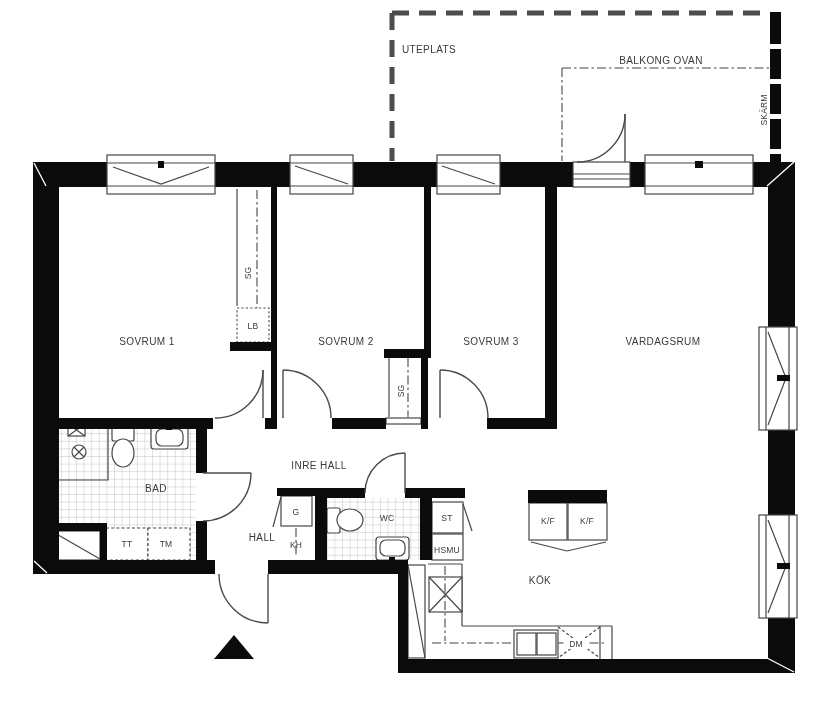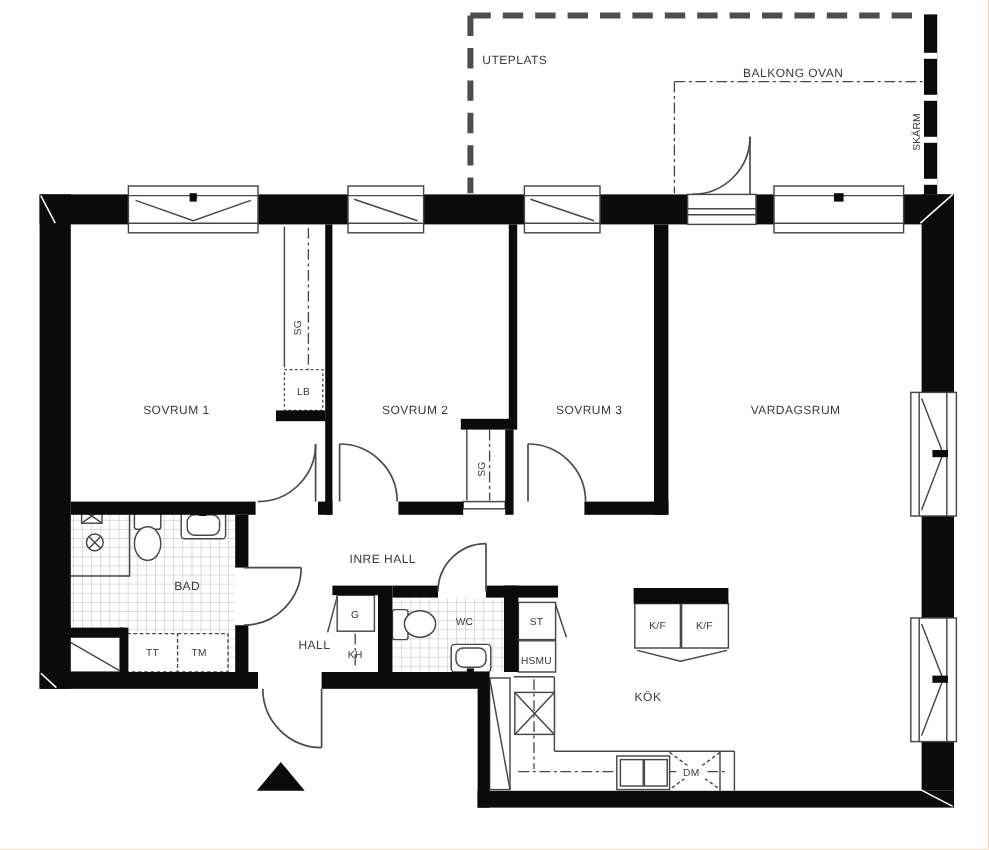--- a/index.html
+++ b/index.html
@@ -1,16 +1,16 @@
 <!DOCTYPE html>
 <html><head>
 <meta charset="utf-8">
 <style>
   html,body{margin:0;padding:0;background:#ffffff;}
-  .stage{position:relative;width:824px;height:708px;background:#f97316;overflow:hidden;
+  .stage{position:relative;width:824px;height:708px;background:#be185d;overflow:hidden;
          font-family:"Liberation Sans", sans-serif;}
   svg{display:block;}
   .lbl{font-family:"Liberation Sans", sans-serif;font-size:10px;letter-spacing:.4px;
        text-anchor:middle;fill:#3a3a3a;}
   .sm{font-family:"Liberation Sans", sans-serif;font-size:8.5px;letter-spacing:.2px;
       text-anchor:middle;fill:#3a3a3a;}
   .thin{stroke:#474747;stroke-width:1.2;fill:none;}
   .thinw{stroke:#474747;stroke-width:1.2;fill:#ffffff;}
   .door{stroke:#4a4a4a;stroke-width:1.4;fill:none;}
   .dashdot{stroke:#474747;stroke-width:1.1;fill:none;stroke-dasharray:9 3 2.5 3;}

